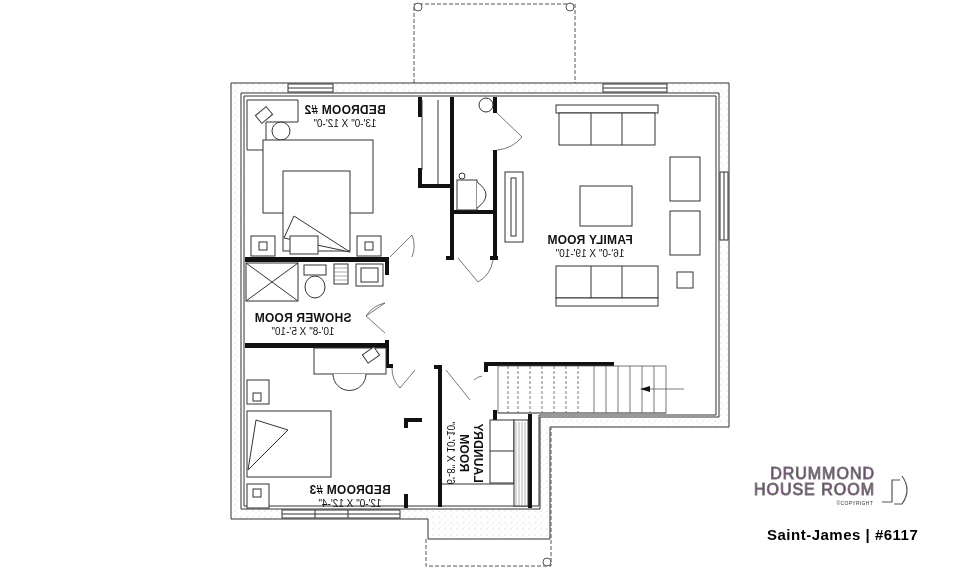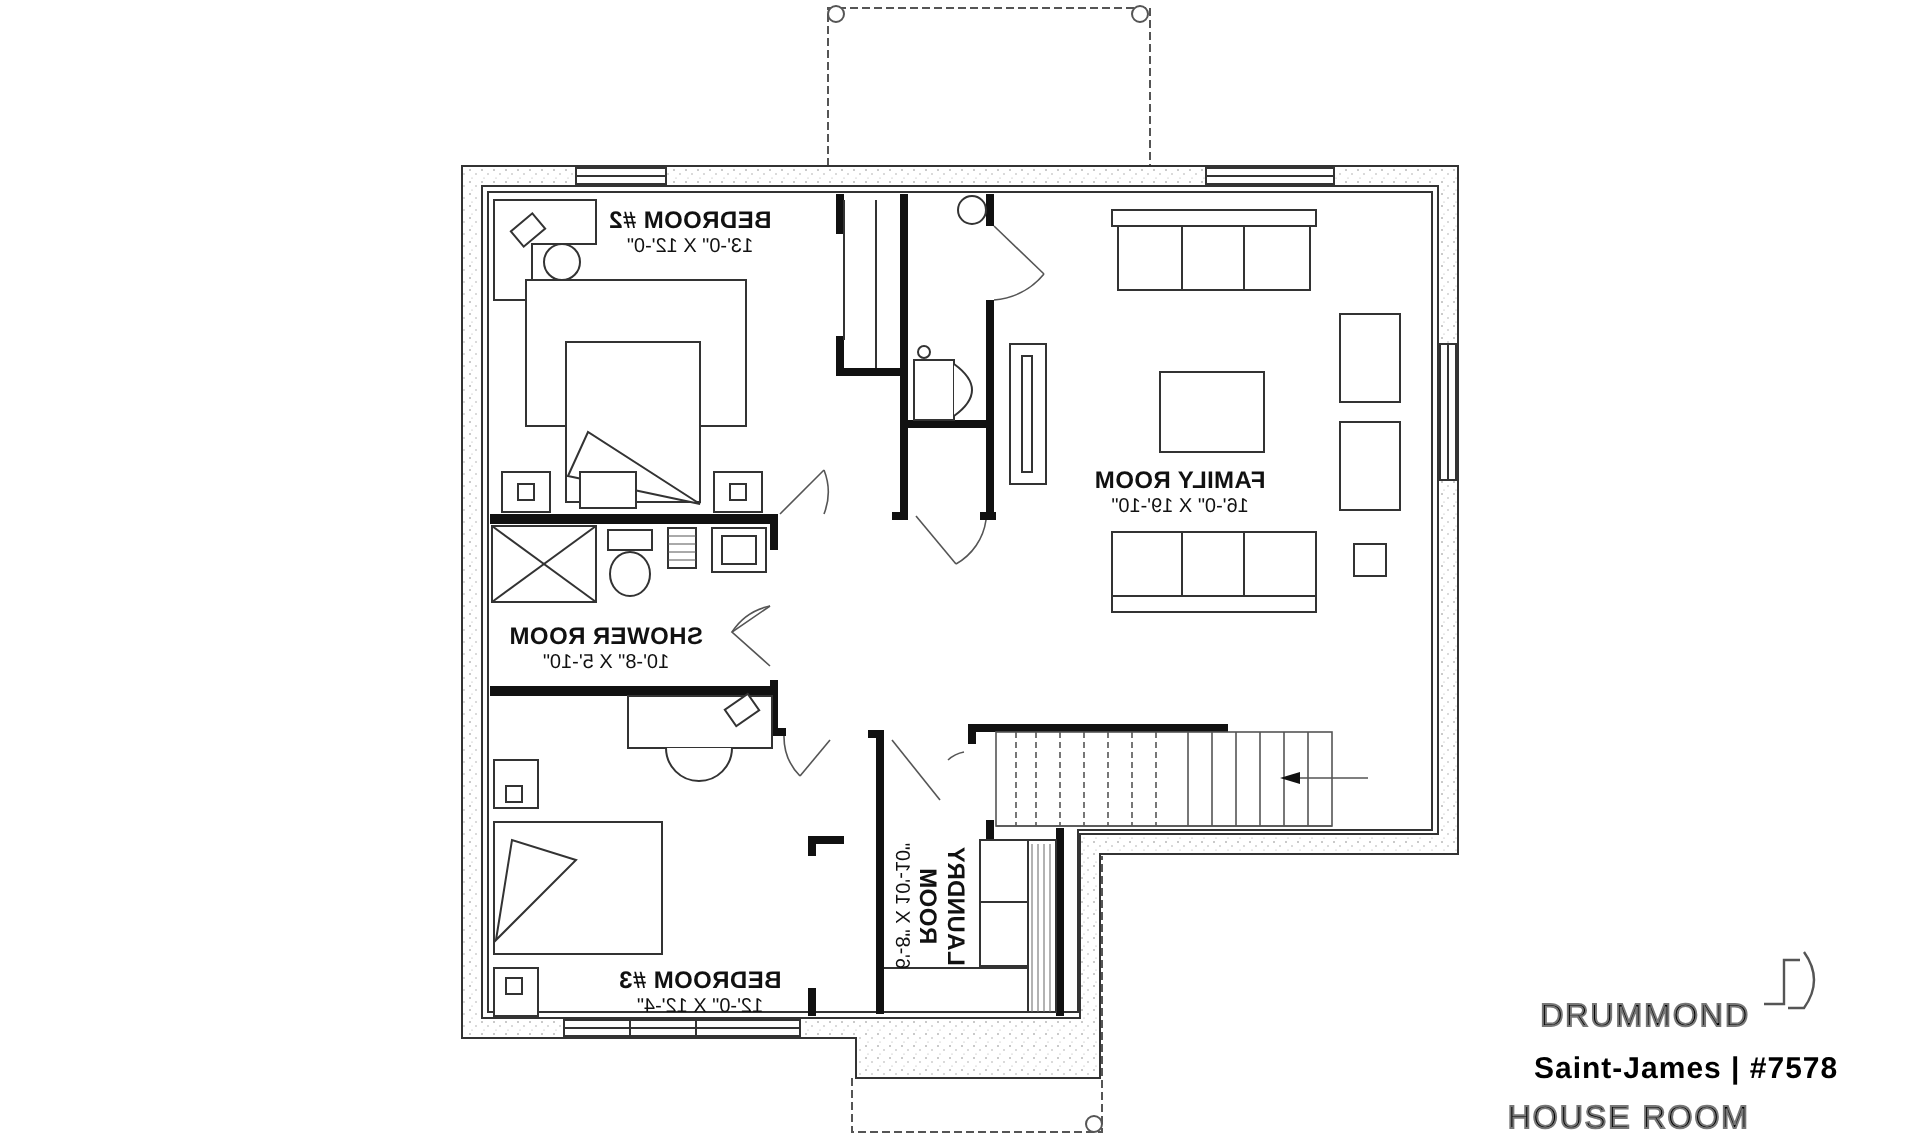--- a/index.html
+++ b/index.html
@@ -3,21 +3,21 @@
 <meta charset="utf-8">
 <style>
   html, body { margin:0; padding:0; background:#ffffff; }
   body { width:960px; height:569px; position:relative; overflow:hidden; font-family:"Liberation Sans", sans-serif; }
   #plan { position:absolute; left:0; top:0; }
   .label { position:absolute; text-align:center; color:#111; transform:scaleX(-1); white-space:nowrap; }
   .label .name { font-weight:bold; font-size:12px; letter-spacing:0.2px; }
   .label .dim { font-size:10px; margin-top:1px; }
   .label.vert { transform: rotate(90deg) scaleX(-1); transform-origin:center center; }
   .brand { position:absolute; left:735px; top:466px; width:210px; }
-  .brand .b1, .brand .b2 { font-family:"Liberation Sans", sans-serif; font-size:16px; color:#000000; -webkit-text-stroke:1px #777; letter-spacing:1px; text-align:right; width:140px; line-height:16px; font-weight:normal;margin-top:35px; }
+  .brand .b1, .brand .b2 { font-family:"Liberation Sans", sans-serif; font-size:16px; color:#701a75; -webkit-text-stroke:1px #777; letter-spacing:1px; text-align:right; width:140px; line-height:16px; font-weight:normal; }
   .brand .copy { font-size:5px; color:#333; text-align:right; width:138px; letter-spacing:0.3px; margin-top:2px; }
   .brand .plan { position:absolute; left:32px; top:60px; font-size:15px; color:#000; font-weight:bold; letter-spacing:0.5px; }
   .brand svg { position:absolute; left:143px; top:6px; }
 </style>
 </head>
 <body>
 
 <svg id="plan" width="960" height="569" viewBox="0 0 960 569" xmlns="http://www.w3.org/2000/svg">
   <defs>
     <pattern id="speckle" width="6" height="6" patternUnits="userSpaceOnUse">
@@ -241,14 +241,14 @@
 </div>
 
 <div class="brand">
   <div class="b1">DRUMMOND</div>
   <div class="b2">HOUSE ROOM</div>
   <div class="copy">©COPYRIGHT</div>
   <svg width="36" height="36" viewBox="0 0 36 36">
     <path d="M4 30 H14 V8 H22" fill="none" stroke="#555" stroke-width="1.2"></path>
     <path d="M24 4 Q34 18 24 32 H16" fill="none" stroke="#555" stroke-width="1.2"></path>
   </svg>
-  <div class="plan">Saint-James | #7578</div>
+  <div class="plan">Saint-James | #6117</div>
 </div>
 
 </body></html>

